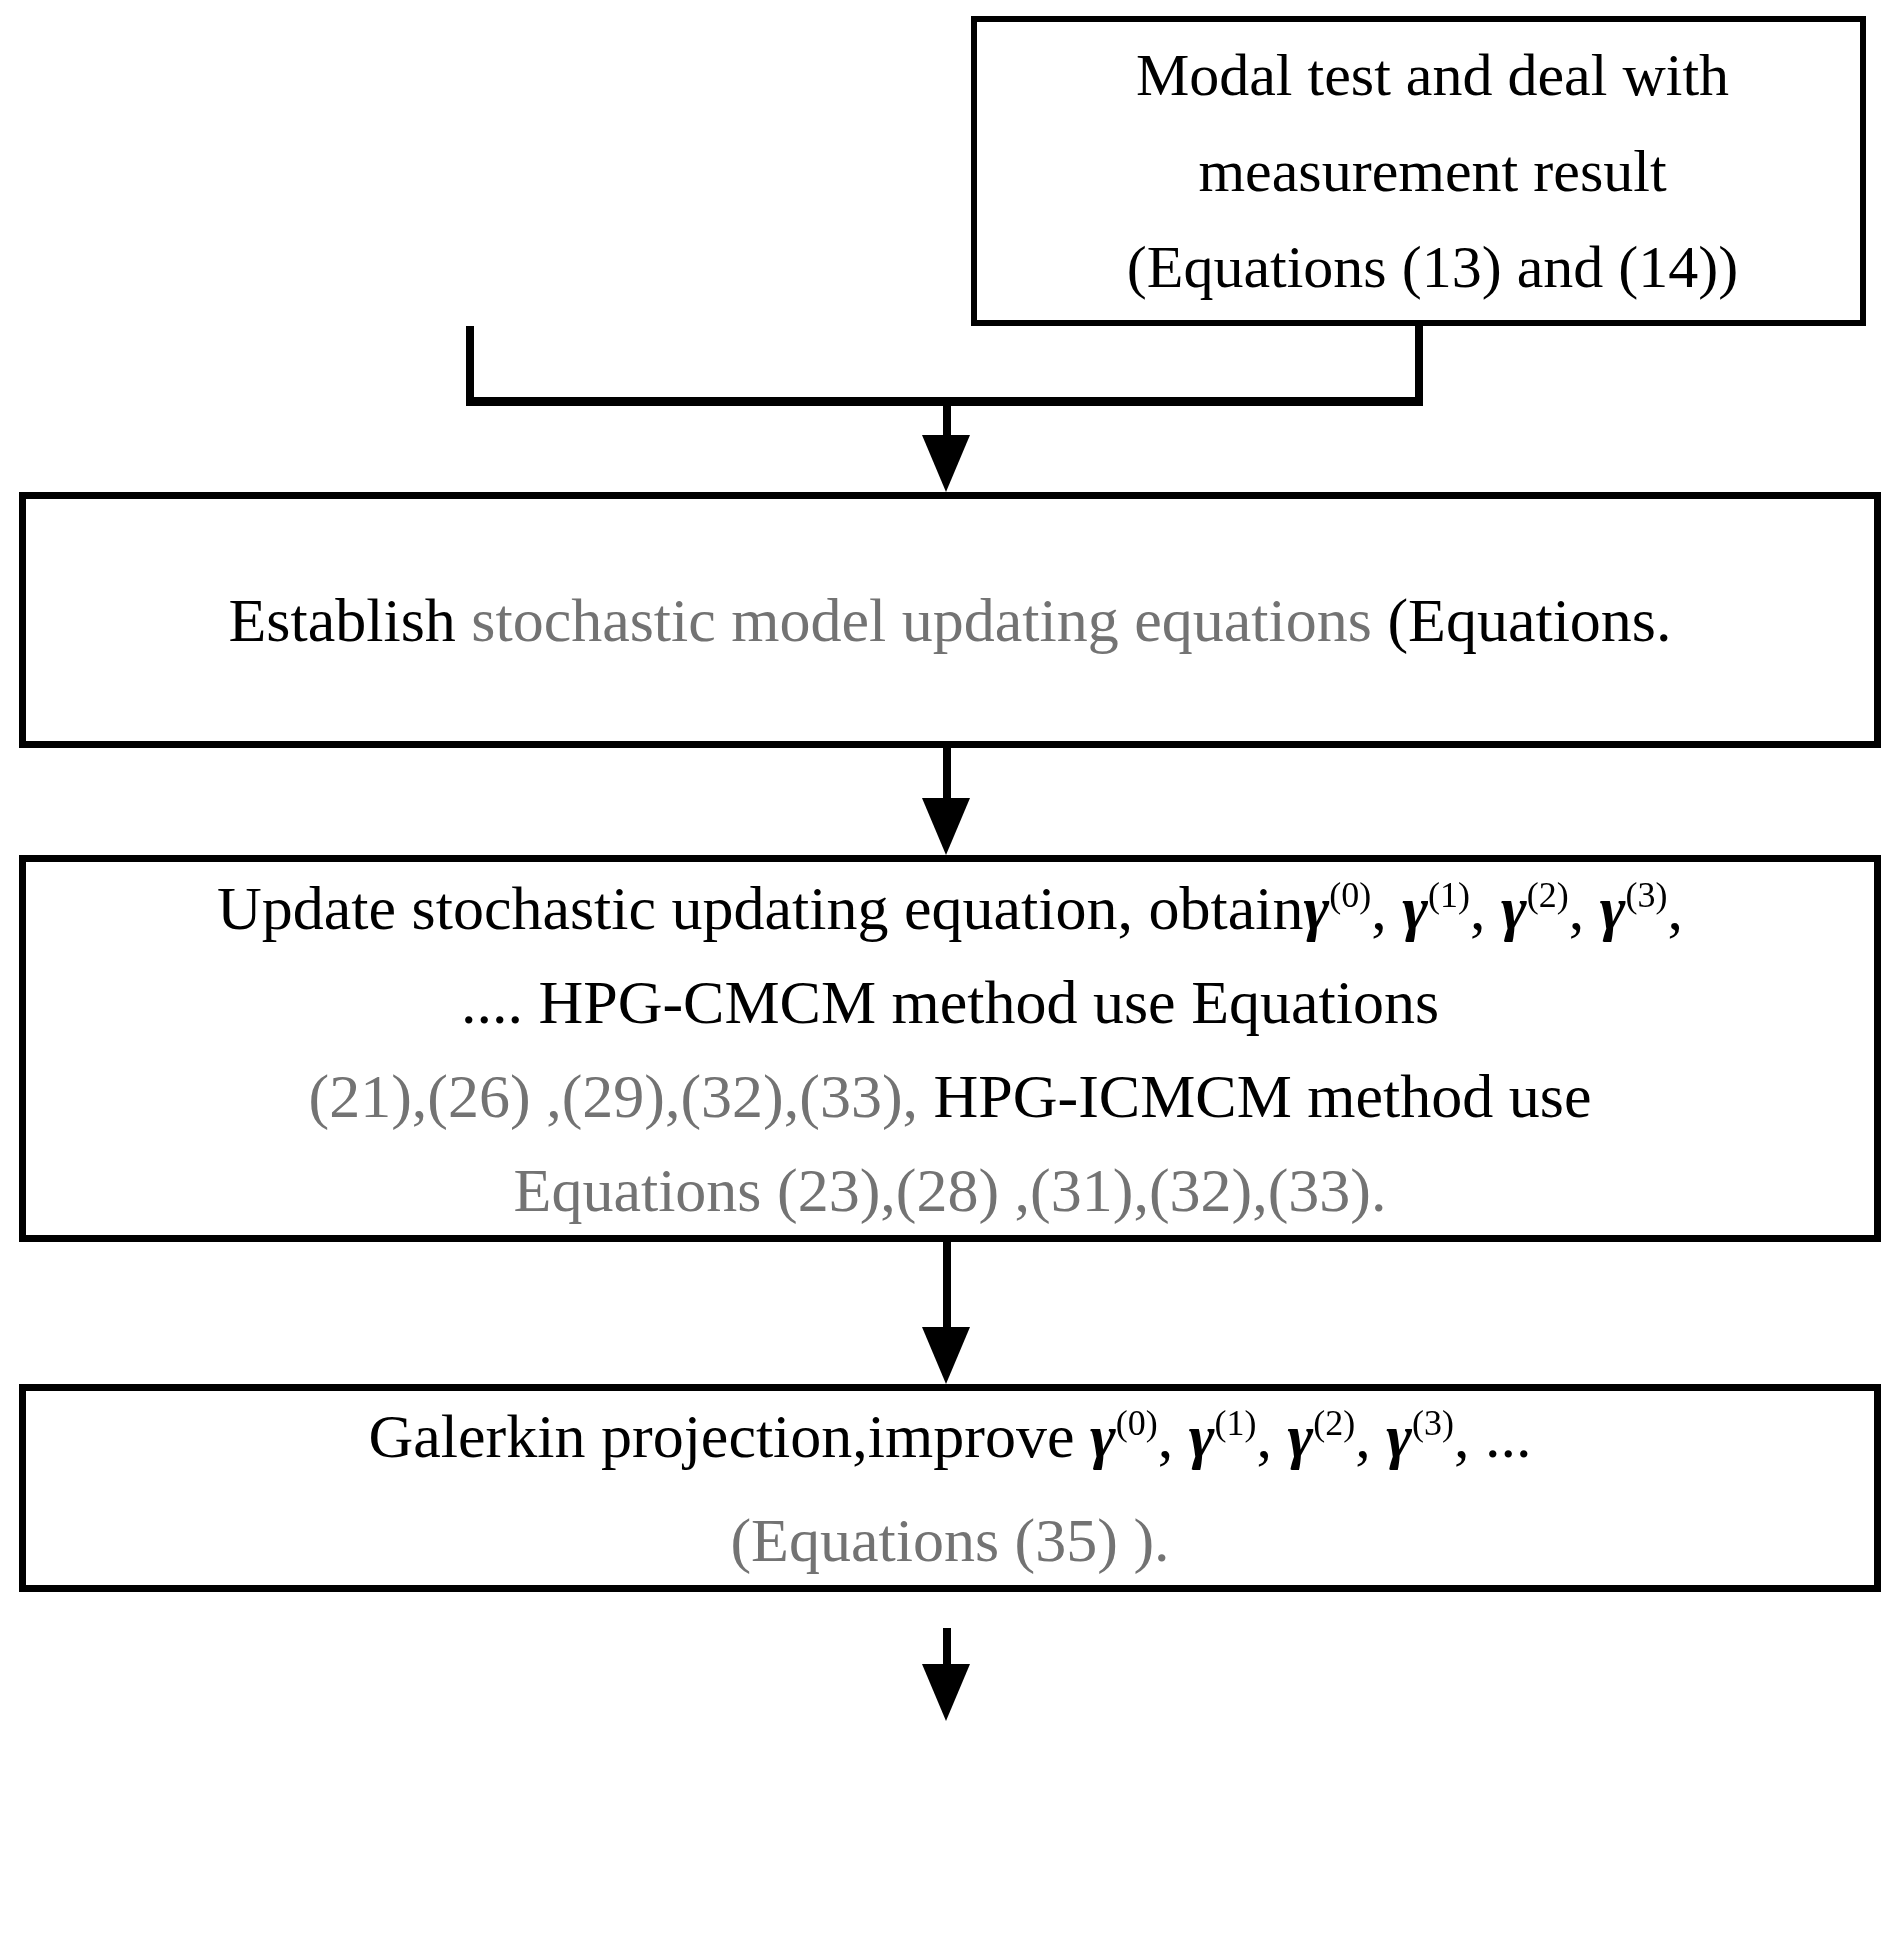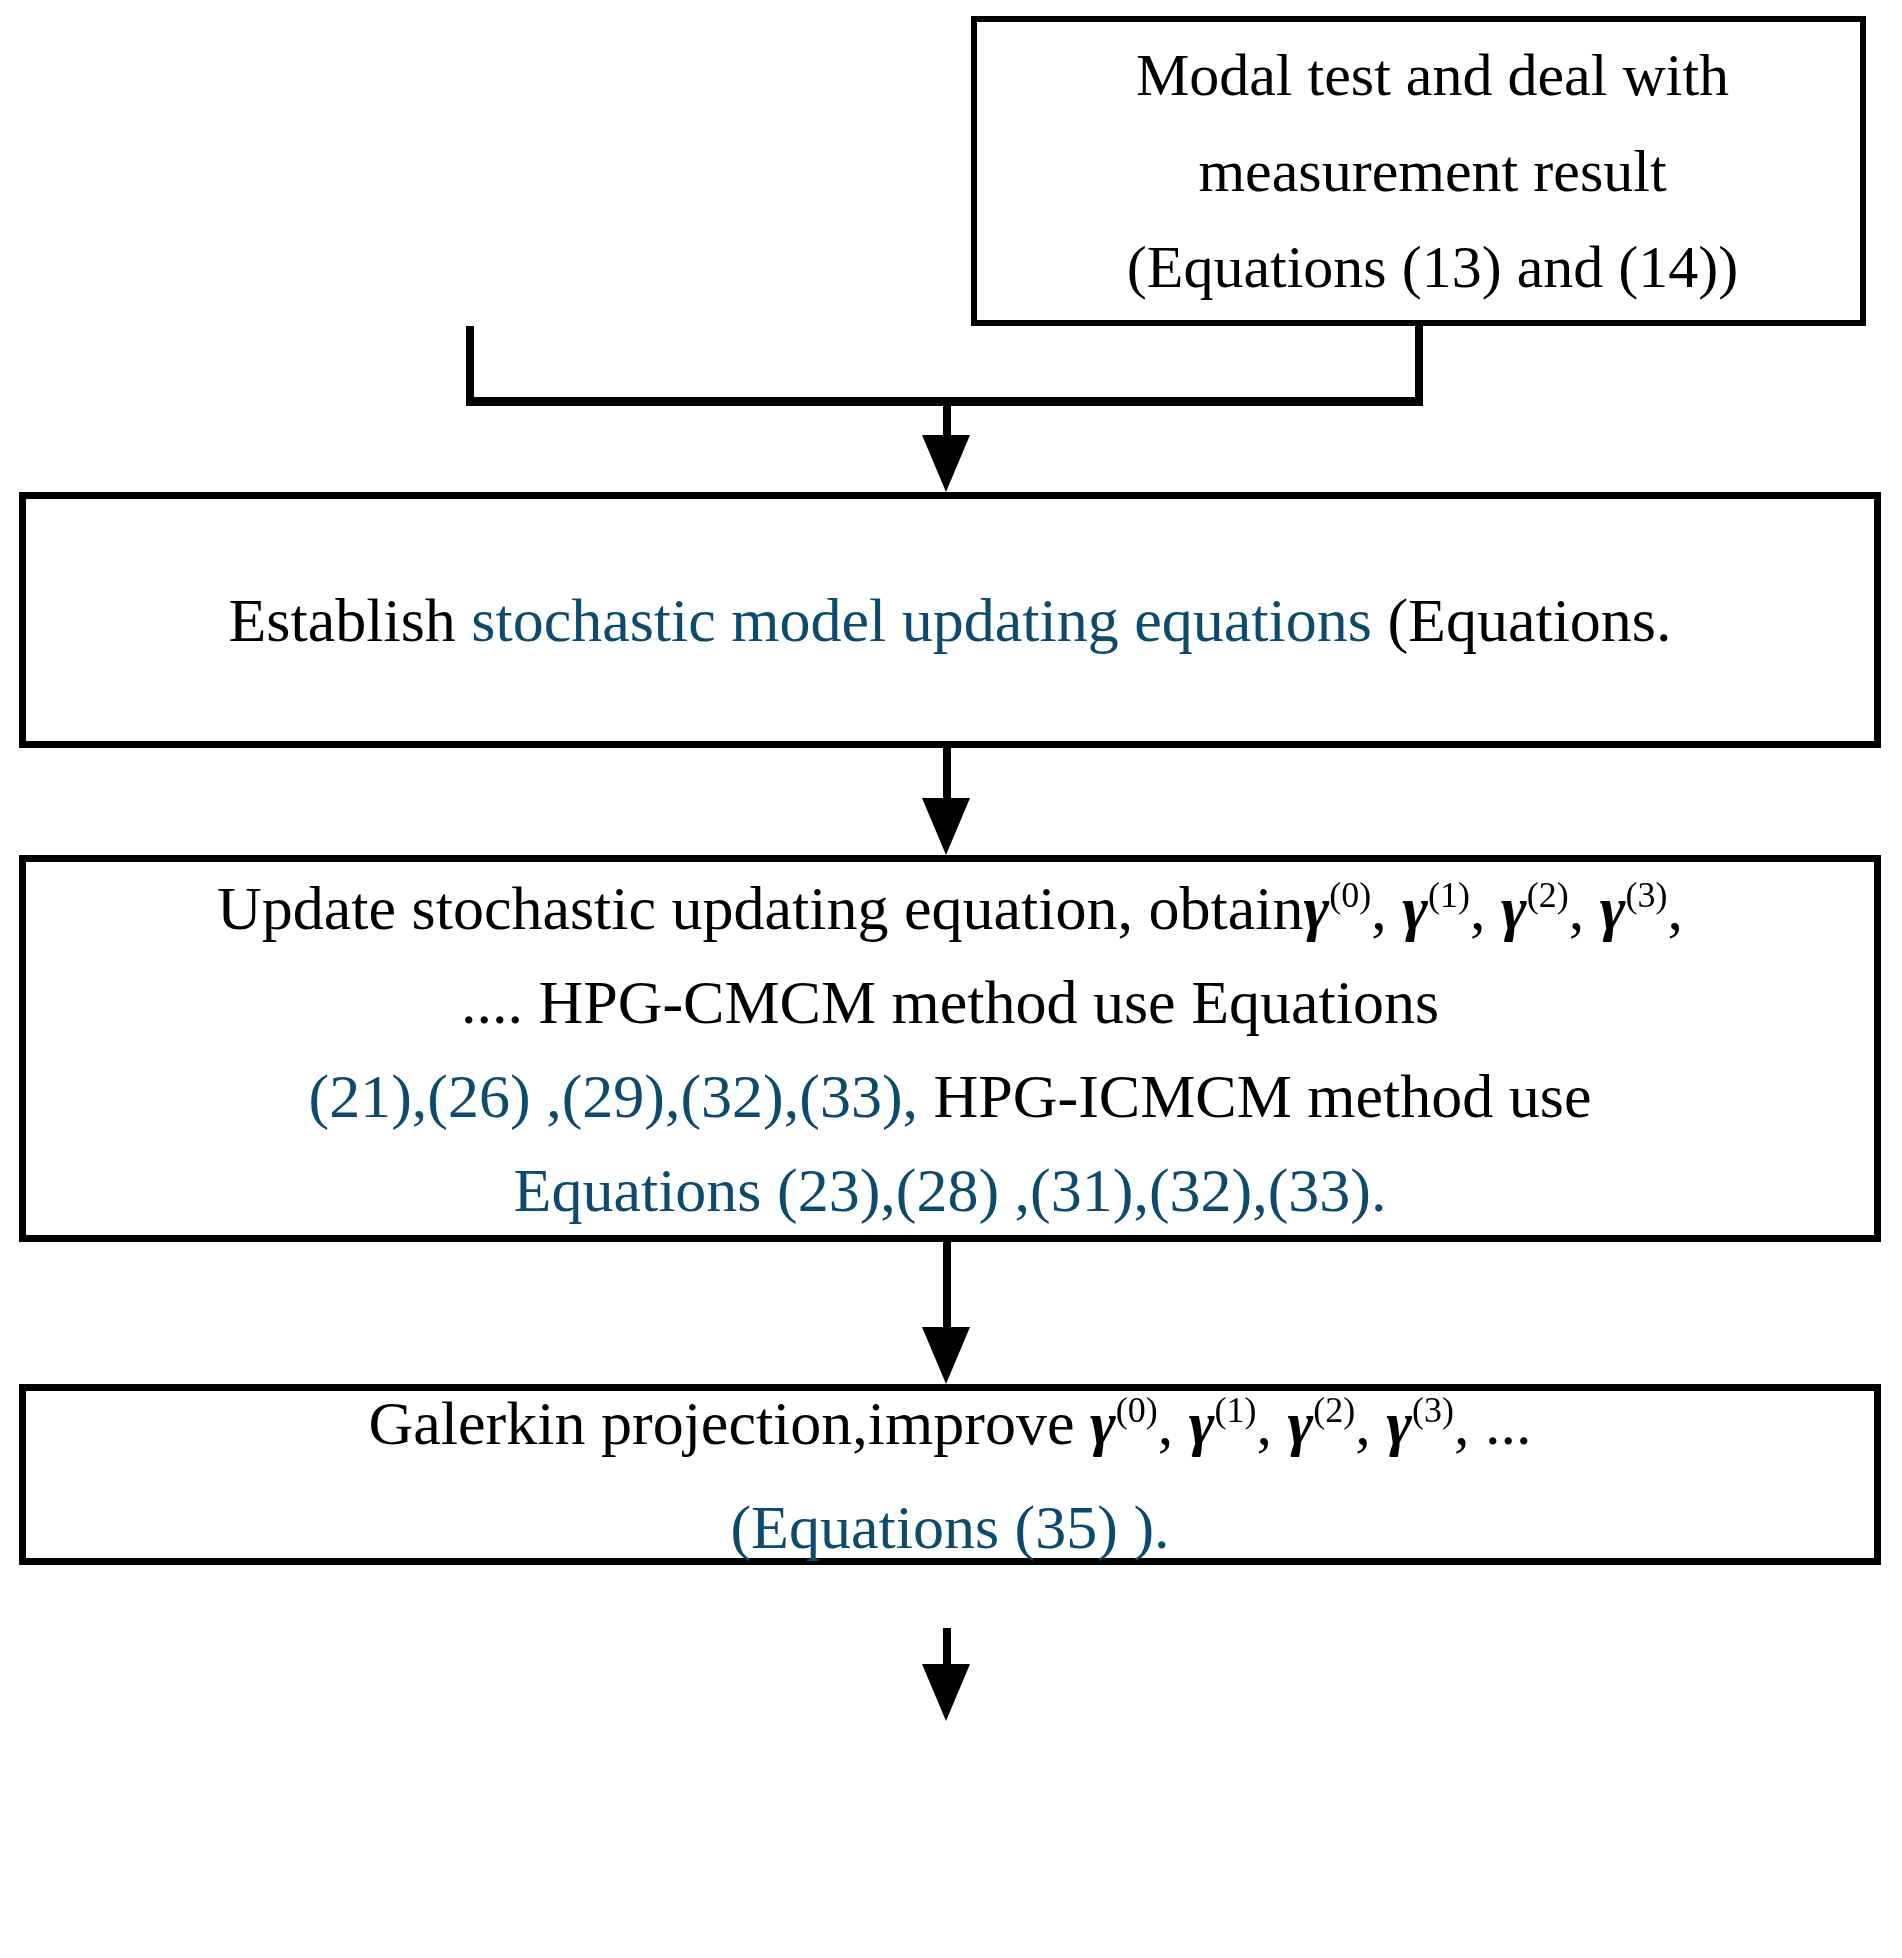--- a/index.html
+++ b/index.html
@@ -20,27 +20,27 @@
     flex-direction:column;
     justify-content:center;
     align-items:center;
     text-align:center;
   }
   .box .tline { white-space:nowrap; }
   .box-initial   { left:25.6px;  top:16px;   width:888px;  height:310px; font-size:60px; line-height:101px; }
   .box-modal     { left:971px;top:16px;   width:895px;  height:310px; font-size:60px; line-height:96px;padding-left:28px; }
   .box-establish { left:19px;  top:492px;  width:1862px; height:256px; font-size:62px; line-height:106px; border-width:7.6px; }
   .box-solve     { left:19px;  top:855px;  width:1862px; height:387px; font-size:62px; line-height:94px;  border-width:7.6px; }
-  .box-galerkin  { left:19px;  top:1384px; width:1862px; height:181px; font-size:62px; line-height:104px; border-width:7.6px; }
+  .box-galerkin  { left:19px;  top:1384px; width:1862px; height:208px; font-size:62px; line-height:104px; border-width:7.6px; }
   .box-update {
     left:558px; top:1722px; width:781px; height:201px;
     border-radius:100px; border-width:10.4px;
     font-size:57px; line-height:91px;
   }
-  .gray { color:#0c4a6e; }
+  .gray { color:#737373; }
   .gamma { font-weight:700; font-style:italic; }
   sup { font-size:0.58em; font-weight:400; font-style:normal; line-height:0; }
   .cline { position:absolute; background:#000000; }
   .stub-left  { left:466px;  top:326px;  width:7.6px;    height:76px; }
   .stub-right { left:1415px; top:326px;  width:7.6px;    height:76px; }
   .merge-bar  { left:466px;  top:397px;  width:957px; height:8.5px;  }
   .stem-a { left:943px; top:403px;  width:7.6px; height:38px; }
   .stem-b { left:943px; top:748px;  width:7.6px; height:53px; }
   .stem-c { left:943px; top:1242px; width:7.6px; height:89px; }
   .stem-d { left:943px; top:1628px; width:7.6px; height:40px; }

